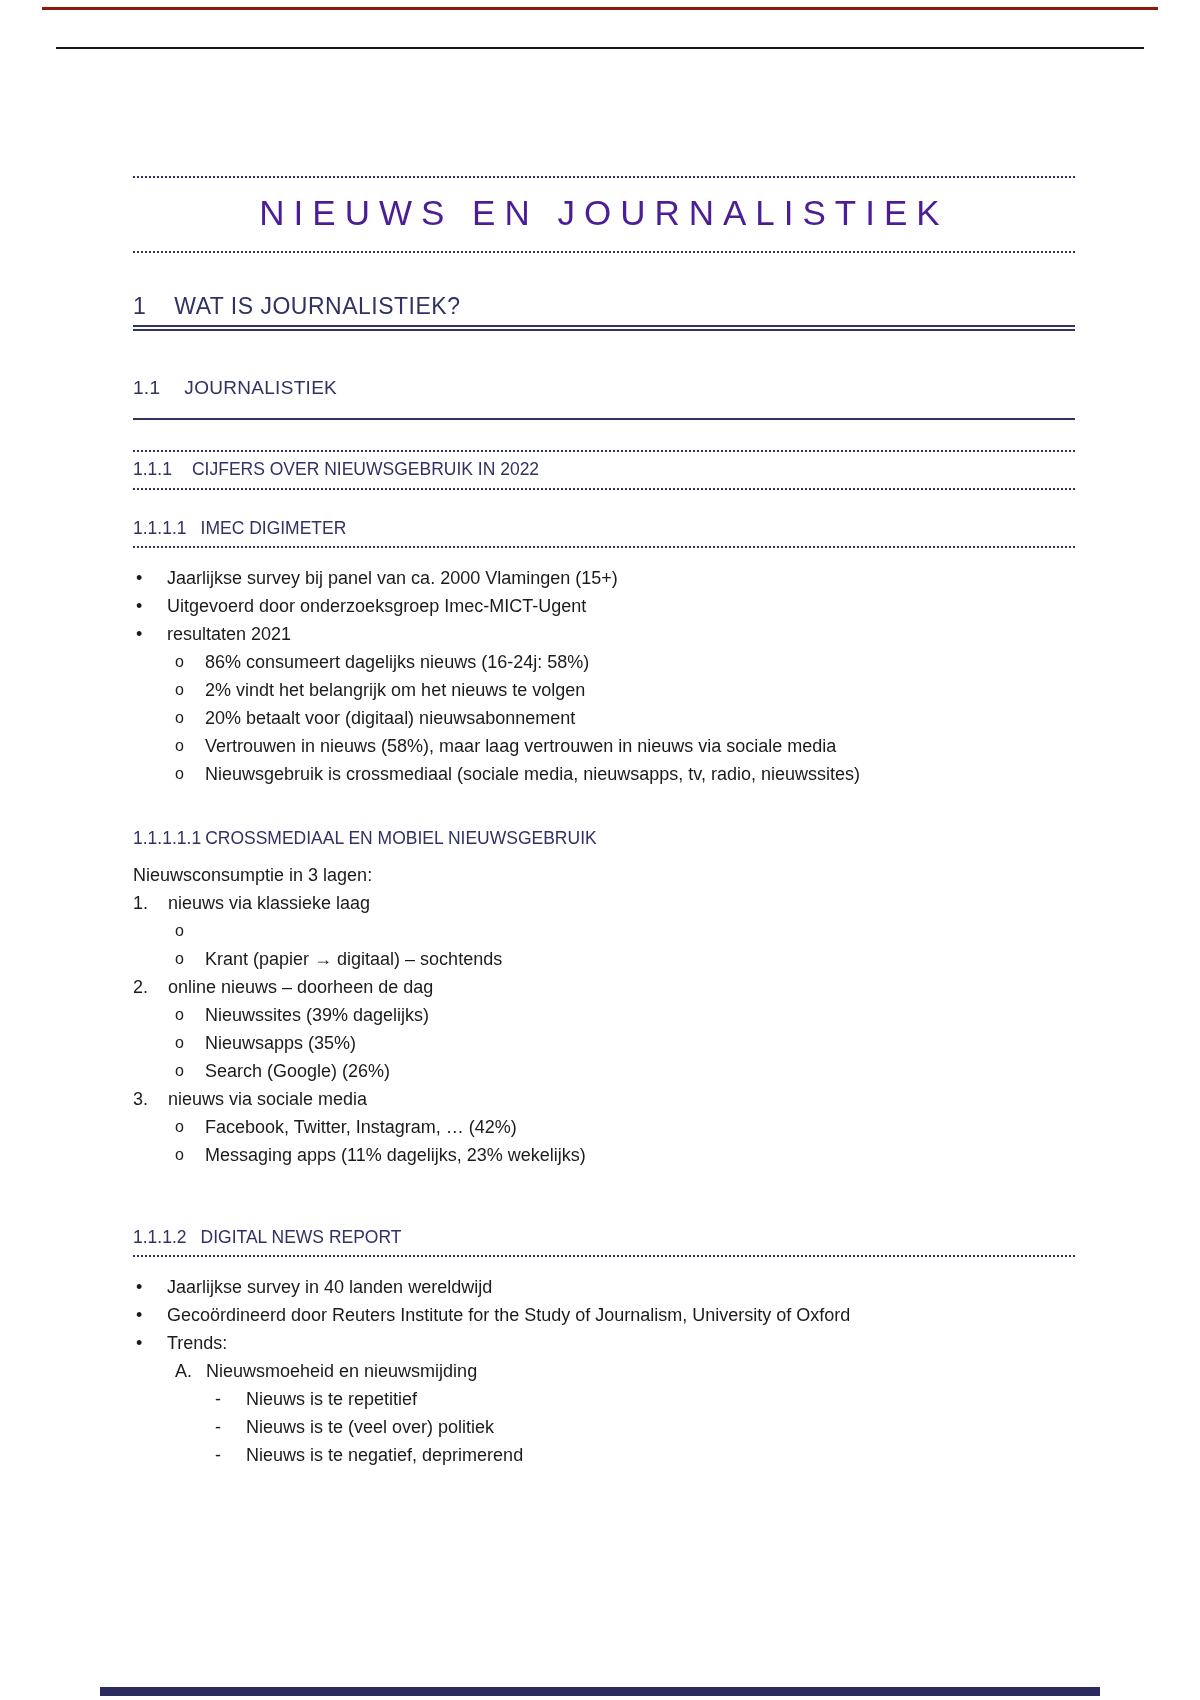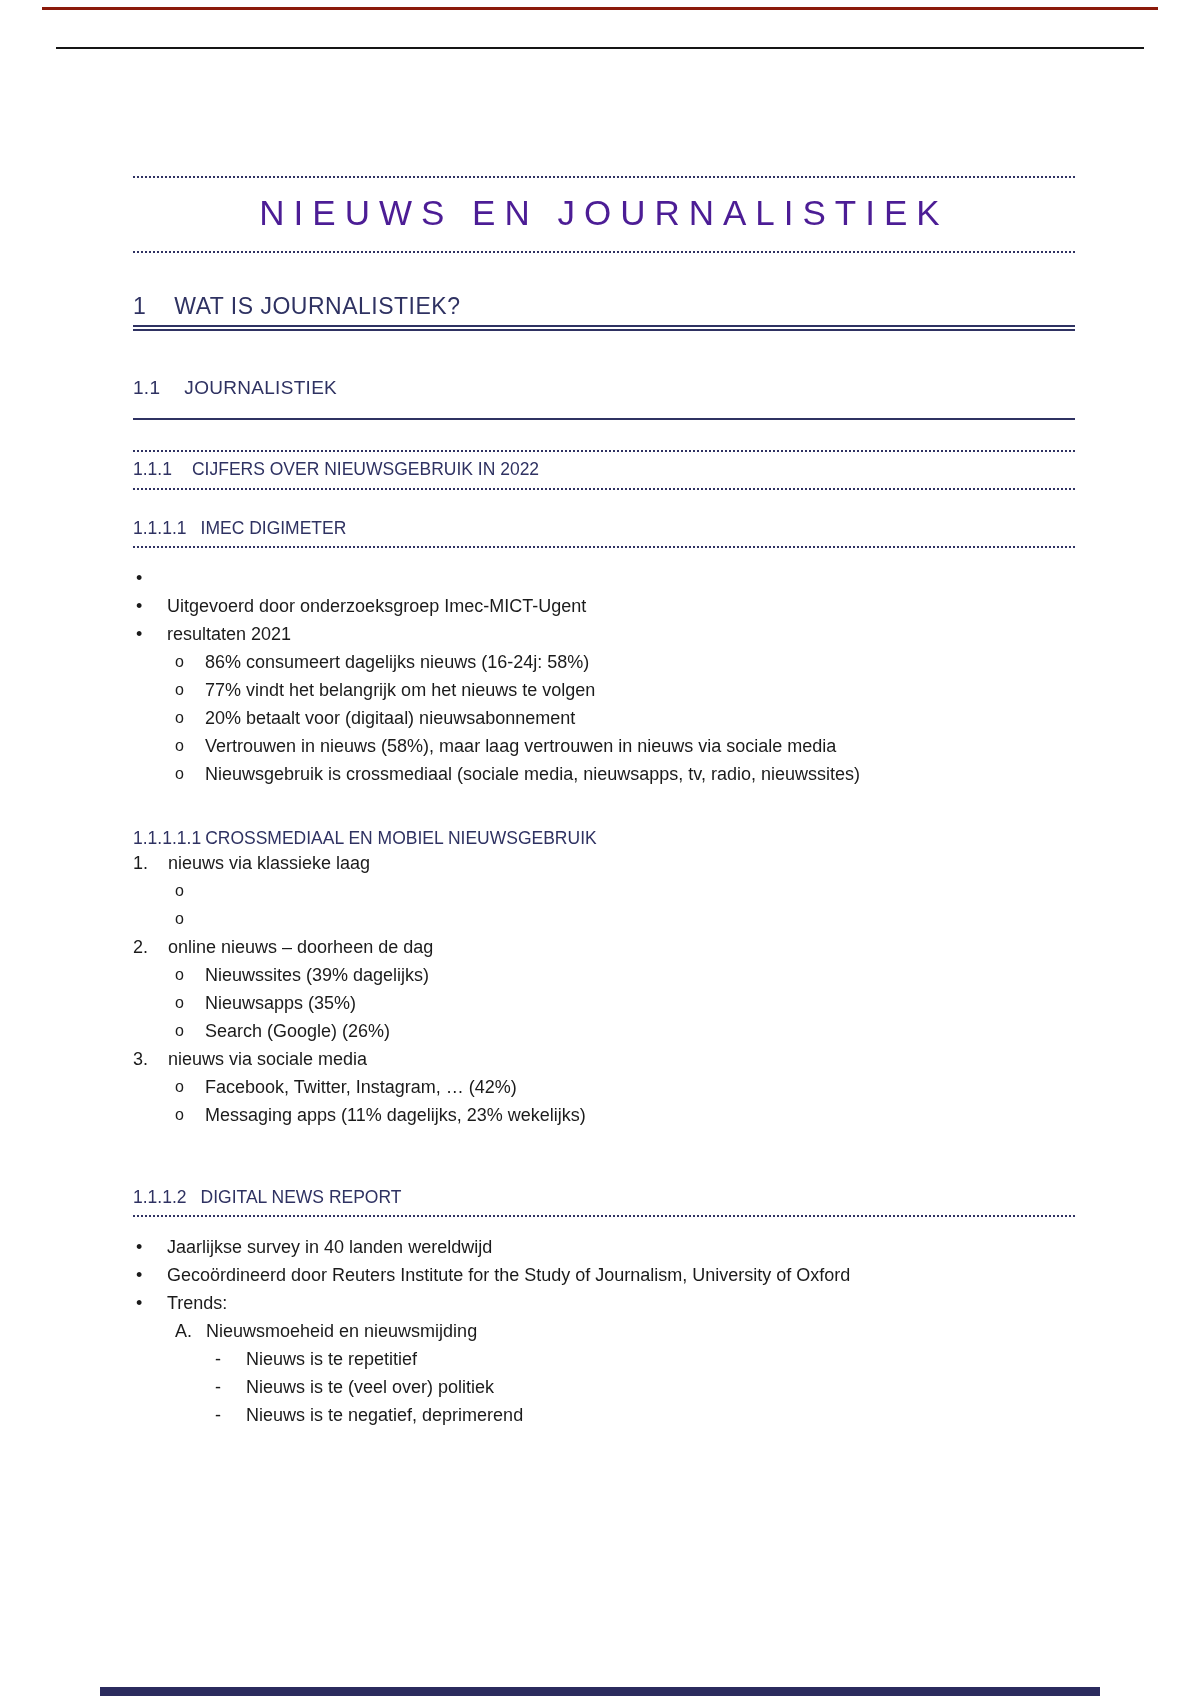--- a/index.html
+++ b/index.html
@@ -87,67 +87,70 @@
     </div>
 
     <div class="hwrap h4">
       <span class="hnum">1.1.1.1</span>
       <span>IMEC DIGIMETER</span>
     </div>
 
     <div class="list mt16">
       <div class="row b1">
         <span class="mk">•</span>
+        <span>Jaarlijkse survey bij panel van ca. 2000 Vlamingen (15+)</span>
       </div>
       <div class="row b1">
         <span class="mk">•</span>
         <span>Uitgevoerd door onderzoeksgroep Imec-MICT-Ugent</span>
       </div>
       <div class="row b1">
         <span class="mk">•</span>
         <span>resultaten 2021</span>
       </div>
       <div class="row b2">
         <span class="mk">o</span>
         <span>86% consumeert dagelijks nieuws (16-24j: 58%)</span>
       </div>
       <div class="row b2">
         <span class="mk">o</span>
-        <span>77% vindt het belangrijk om het nieuws te volgen</span>
+        <span>2% vindt het belangrijk om het nieuws te volgen</span>
       </div>
       <div class="row b2">
         <span class="mk">o</span>
         <span>20% betaalt voor (digitaal) nieuwsabonnement</span>
       </div>
       <div class="row b2">
         <span class="mk">o</span>
         <span>Vertrouwen in nieuws (58%), maar laag vertrouwen in nieuws via sociale media</span>
       </div>
       <div class="row b2">
         <span class="mk">o</span>
         <span>Nieuwsgebruik is crossmediaal (sociale media, nieuwsapps, tv, radio, nieuwssites)</span>
       </div>
     </div>
 
     <div class="hwrap h5">
       <span class="hnum">1.1.1.1.1</span>
       <span>CROSSMEDIAAL EN MOBIEL NIEUWSGEBRUIK</span>
     </div>
 
+    <div class="para mt12">Nieuwsconsumptie in 3 lagen:</div>
 
     <div class="list">
       <div class="row num">
         <span class="mk">1.</span>
         <span>nieuws via klassieke laag</span>
       </div>
       <div class="row b2">
         <span class="mk">o</span>
       </div>
       <div class="row b2">
         <span class="mk">o</span>
+        <span>Krant (papier → digitaal) – sochtends</span>
       </div>
       <div class="row num">
         <span class="mk">2.</span>
         <span>online nieuws – doorheen de dag</span>
       </div>
       <div class="row b2">
         <span class="mk">o</span>
         <span>Nieuwssites (39% dagelijks)</span>
       </div>
       <div class="row b2">

